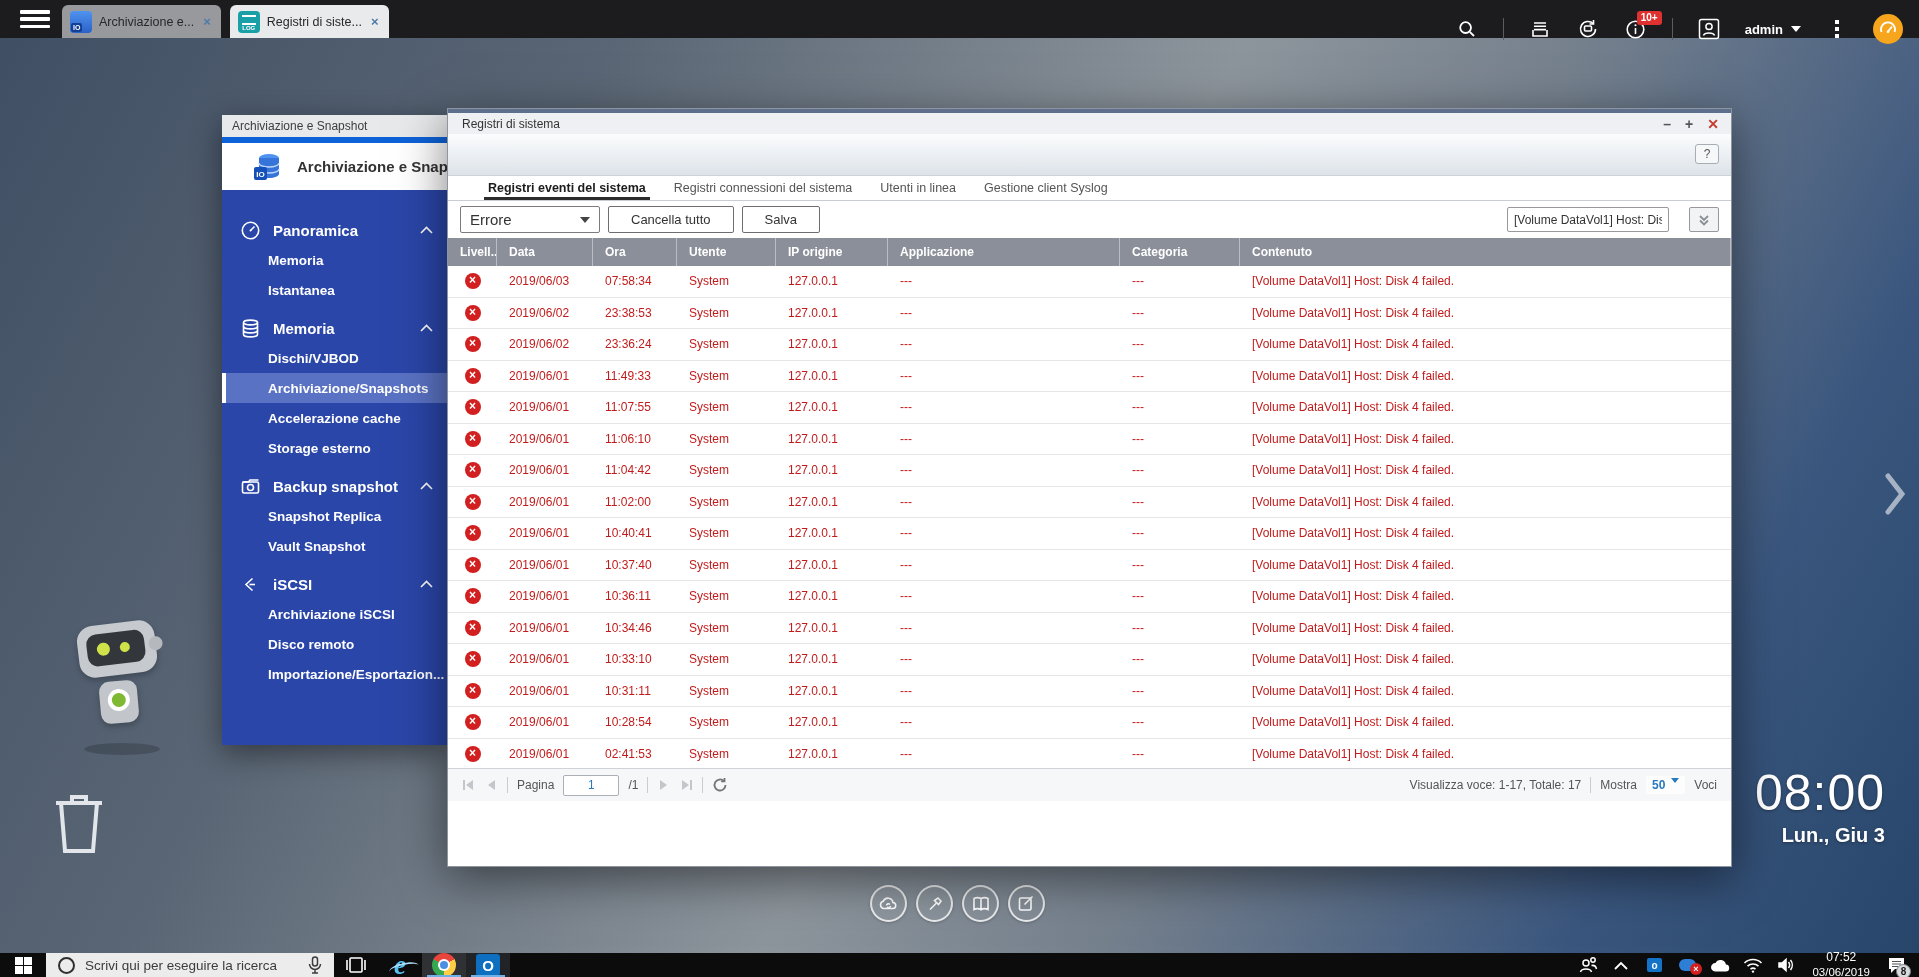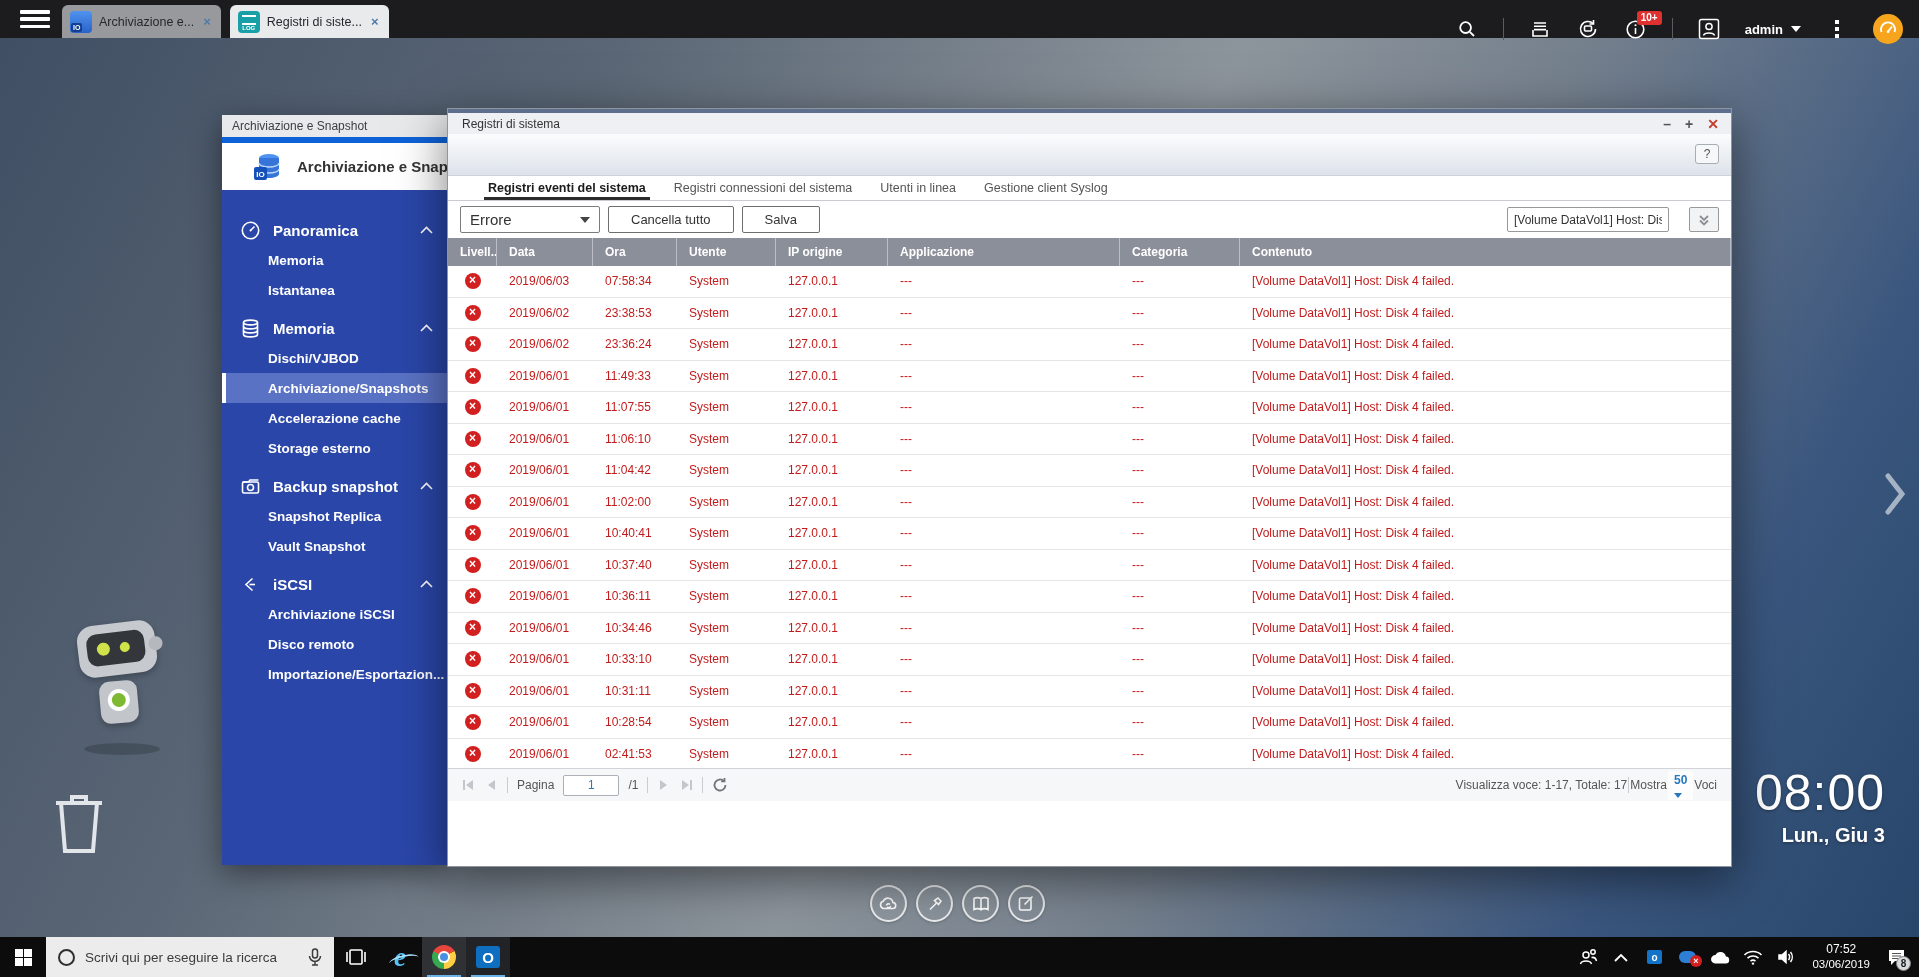--- a/index.html
+++ b/index.html
@@ -24,21 +24,21 @@
   .appic.log::after { content:"LOG"; position:absolute; left:0; right:0; bottom:2px; text-align:center; color:#fff; font-size:6px; font-weight:bold; }
   #topbar-right { margin-left:auto; display:flex; align-items:center; gap:24px; padding-right:16px;margin-top:20px; }
   .tb-icon { width:24px; height:24px; display:flex; align-items:center; justify-content:center; cursor:pointer; position:relative; }
   .tb-divider { width:1px; height:22px; background:#5a5c60; }
   .tb-badge { position:absolute; top:-6px; left:13px; background:#e03131; color:#fff; font-size:10px; font-weight:bold; padding:1px 4px; border-radius:3px; line-height:12px; }
   #admin-area { display:flex; align-items:center; gap:8px; color:#fff; font-size:13px; font-weight:bold; cursor:pointer; }
   .caret-down { width:0; height:0; border-left:5px solid transparent; border-right:5px solid transparent; border-top:6px solid #fff; }
   .gauge-btn { width:30px; height:30px; border-radius:50%; background:#f7a51c; display:flex; align-items:center; justify-content:center; }
 
   
-  #storage-win { position:absolute; left:222px; top:115px; width:225px; height:750px; z-index:5; box-shadow:0 8px 28px rgba(0,0,0,.45); display:flex; flex-direction:column; }
+  #storage-win { position:absolute; left:222px; top:115px; width:225px; height:630px; z-index:5; box-shadow:0 8px 28px rgba(0,0,0,.45); display:flex; flex-direction:column; }
   .sw-titlebar { height:22px; background:#e7e9eb; font-size:12px; color:#3c3e42; display:flex; align-items:center; padding-left:10px; }
   .sw-accent { height:6px; background:#0e62d8; }
   .sw-header { height:47px; background:#fff; display:flex; align-items:center; padding-left:26px; overflow:hidden; }
   .sw-header .title { font-size:15px; font-weight:bold; color:#333; margin-left:13px; white-space:nowrap; }
   .sw-nav { flex:1; background:#2a46a8; padding-top:25px; overflow:hidden; }
   .nav-header { height:30px; display:flex; align-items:center; padding:0 14px 0 18px; color:#fff; cursor:pointer; }
   .nav-header + .nav-header, .nav-child + .nav-header { margin-top:8px; }
   .nav-header .lbl { font-size:15px; font-weight:bold; margin-left:12px; flex:1; white-space:nowrap; }
   .nav-child { height:30px; display:flex; align-items:center; padding-left:46px; color:#fff; font-size:13.5px; font-weight:bold; cursor:pointer; white-space:nowrap; }
   .nav-child.selected { background:#5a72c4; border-left:4px solid #fff; padding-left:42px; }
@@ -69,22 +69,22 @@
   .lw-tbody { height:502px; overflow:hidden; }
   .log-row { height:31.5px; display:flex; align-items:center; border-bottom:1px solid #e4e6e8; color:#c21b1b; font-size:12px; }
   .td { padding-left:12px; white-space:nowrap; overflow:hidden; }
   .td.icon-cell { padding-left:0; display:flex; justify-content:center; }
   .err-ic { width:16px; height:16px; border-radius:50%; background:#d21f1f; color:#fff; font-size:12px; font-weight:bold; line-height:15px; text-align:center; }
 
   .lw-pagination { height:33px; background:#f6f7f8; border-top:1px solid #cfd3d7; display:flex; align-items:center; padding:0 14px; font-size:12px; color:#555; gap:9px; }
   .pg-div { width:1px; height:16px; background:#c9cdd1; }
   .pg-ic { display:flex; align-items:center; cursor:pointer; }
   .page-input { width:56px; height:21px; border:1px solid #aab0b6; border-radius:2px; text-align:center; font-size:12px; color:#2878be; font-family:inherit; }
-  .pg-right { margin-left:auto; display:flex; align-items:center; gap:1px; }
-  .show-box { display:flex; align-items:flex-start; gap:6px; background:#fdfdfe; padding:2px 6px; border-radius:2px; cursor:pointer;flex-direction:column; }
+  .pg-right { margin-left:auto; display:flex; align-items:center; gap:9px; }
+  .show-box { display:flex; align-items:flex-start; gap:6px; background:#fdfdfe; padding:2px 6px; border-radius:2px; cursor:pointer; }
   .blue { color:#2878be; font-weight:bold; }
   .caret-blue { width:0; height:0; border-left:4px solid transparent; border-right:4px solid transparent; border-top:5px solid #2878be; }
   .lw-footer { flex:1; background:#fff; }
 
   
   #desk-clock { position:absolute; right:34px; top:766px; text-align:right; color:#fff; z-index:4; text-shadow:0 1px 3px rgba(0,0,0,.35); }
   #desk-clock .time { font-size:50px; line-height:54px; letter-spacing:1px; }
   #desk-clock .date { font-size:20px; font-weight:bold; margin-top:4px; }
   #dock { position:absolute; left:870px; top:885px; display:flex; gap:9px; z-index:4; }
   .dock-circle { width:37px; height:37px; border-radius:50%; border:2.5px solid rgba(255,255,255,.82); background:rgba(255,255,255,.07); display:flex; align-items:center; justify-content:center; box-shadow:0 1px 3px rgba(0,0,0,.2); cursor:pointer; }
@@ -97,21 +97,21 @@
   .m-visor { position:absolute; left:9px; top:9px; width:58px; height:32px; background:#33373c; border-radius:10px; }
   .m-eye { position:absolute; top:9px; width:13px; height:13px; background:#cfe24a; border-radius:50%; }
   .m-eye.l { left:10px; } .m-eye.r { left:33px; width:10px; height:10px; top:11px; }
   .m-body { position:absolute; left:28px; top:66px; width:38px; height:42px; background:#c2c5c9; border-radius:10px; transform:rotate(-5deg); box-shadow:0 3px 6px rgba(0,0,0,.25); }
   .m-core-ring { position:absolute; left:8px; top:8px; width:22px; height:22px; background:#fff; border-radius:50%; }
   .m-core { position:absolute; left:4px; top:4px; width:14px; height:14px; background:#7fb832; border-radius:50%; }
   .m-shadow { position:absolute; left:12px; top:128px; width:76px; height:12px; background:rgba(0,0,0,.18); border-radius:50%; }
   #trash { position:absolute; left:48px; top:785px; z-index:3; cursor:pointer; opacity:.92; }
 
   
-  #taskbar { position:absolute; left:0; bottom:0; width:1919px; height:40px; background:#0c0c0d; z-index:60; display:flex; align-items:stretch; }
+  #taskbar { position:absolute; left:0; bottom:0; width:1919px; height:24px; background:#0c0c0d; z-index:60; display:flex; align-items:stretch; }
   .tbar-btn { width:46px; display:flex; align-items:center; justify-content:center; cursor:pointer; }
   .win-logo { width:17px; height:17px; display:grid; grid-template-columns:8px 8px; grid-template-rows:8px 8px; gap:1.5px; }
   .win-logo i { background:#fff; }
   #tb-search { width:288px; background:#ececec; display:flex; align-items:center; gap:10px; padding:0 12px; cursor:text; }
   .cortana-ring { width:17px; height:17px; border:2.5px solid #2f2f2f; border-radius:50%; flex:0 0 auto; }
   #tb-search .ph { font-size:13.5px; color:#3c3c3c; flex:1; white-space:nowrap; overflow:hidden; }
   .task-ic { width:44px; display:flex; align-items:center; justify-content:center; cursor:pointer; position:relative; }
   .task-ic.active { background:#303134; }
   .task-ic .underline { position:absolute; left:5px; right:5px; bottom:0; height:2.5px; background:#6cb2e8; }
   .ie-e { font-family:"Liberation Serif", serif; font-style:italic; font-weight:bold; font-size:27px; color:#55c3f2; line-height:1; position:relative; }

